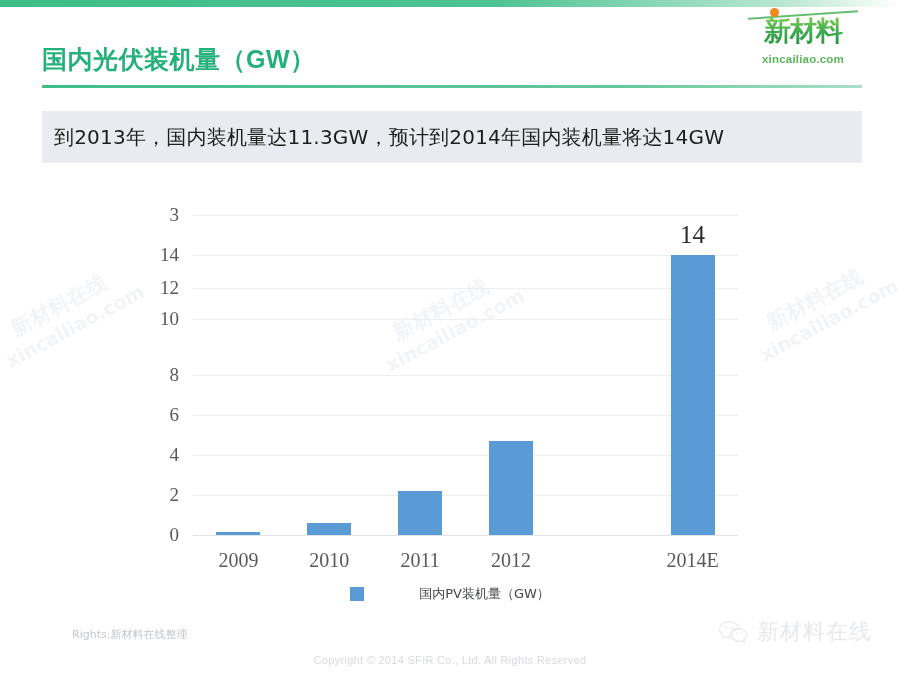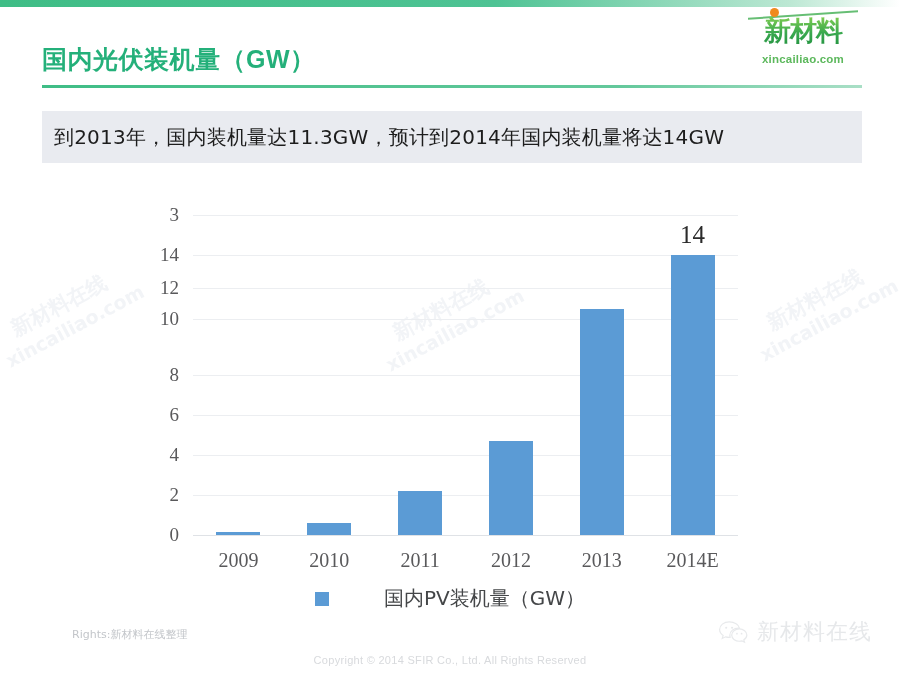--- a/index.html
+++ b/index.html
@@ -204,21 +204,21 @@
     justify-content: center;
     align-items: center;
   }
   .legend-swatch {
     width: 14px;
     height: 14px;
     background: #5b9bd5;
     margin-right: 7px;
   }
   .legend-label {
-    font-size: 20px;
+    font-size: 13px;
     color: #444648;
     font-family: "DejaVu Sans", "Liberation Sans", sans-serif;
     padding-left: 48px;
   }
 
   
   .source-note {
     position: absolute;
     left: 72px;
     top: 627px;
@@ -346,24 +346,20 @@
         <div class="bar" title="2010: 0.6" style="height: 12px; background: rgb(91, 155, 213);"></div>
         <div class="xtick">2010</div>
       </div>
       <div class="bar-slot" style="left: 205.083px;">
         <div class="bar" title="2011: 2.2" style="height: 44px; background: rgb(91, 155, 213);"></div>
         <div class="xtick">2011</div>
       </div>
       <div class="bar-slot" style="left: 295.917px;">
         <div class="bar" title="2012: 4.7" style="height: 94px; background: rgb(91, 155, 213);"></div>
         <div class="xtick">2012</div>
-      </div>
-      <div class="bar-slot" style="left: 386.75px;">
-        <div class="bar" title="2013: 11.3" style="height: 226px; background: rgb(91, 155, 213);"></div>
-        <div class="xtick">2013</div>
       </div>
       <div class="bar-slot" style="left: 477.583px;">
         <div class="bar" title="2014E: 14" style="height: 280px; background: rgb(91, 155, 213);">
           <div class="bar-label">14</div>
         </div>
         <div class="xtick">2014E</div>
       </div>
     </div>
 </div>
 

